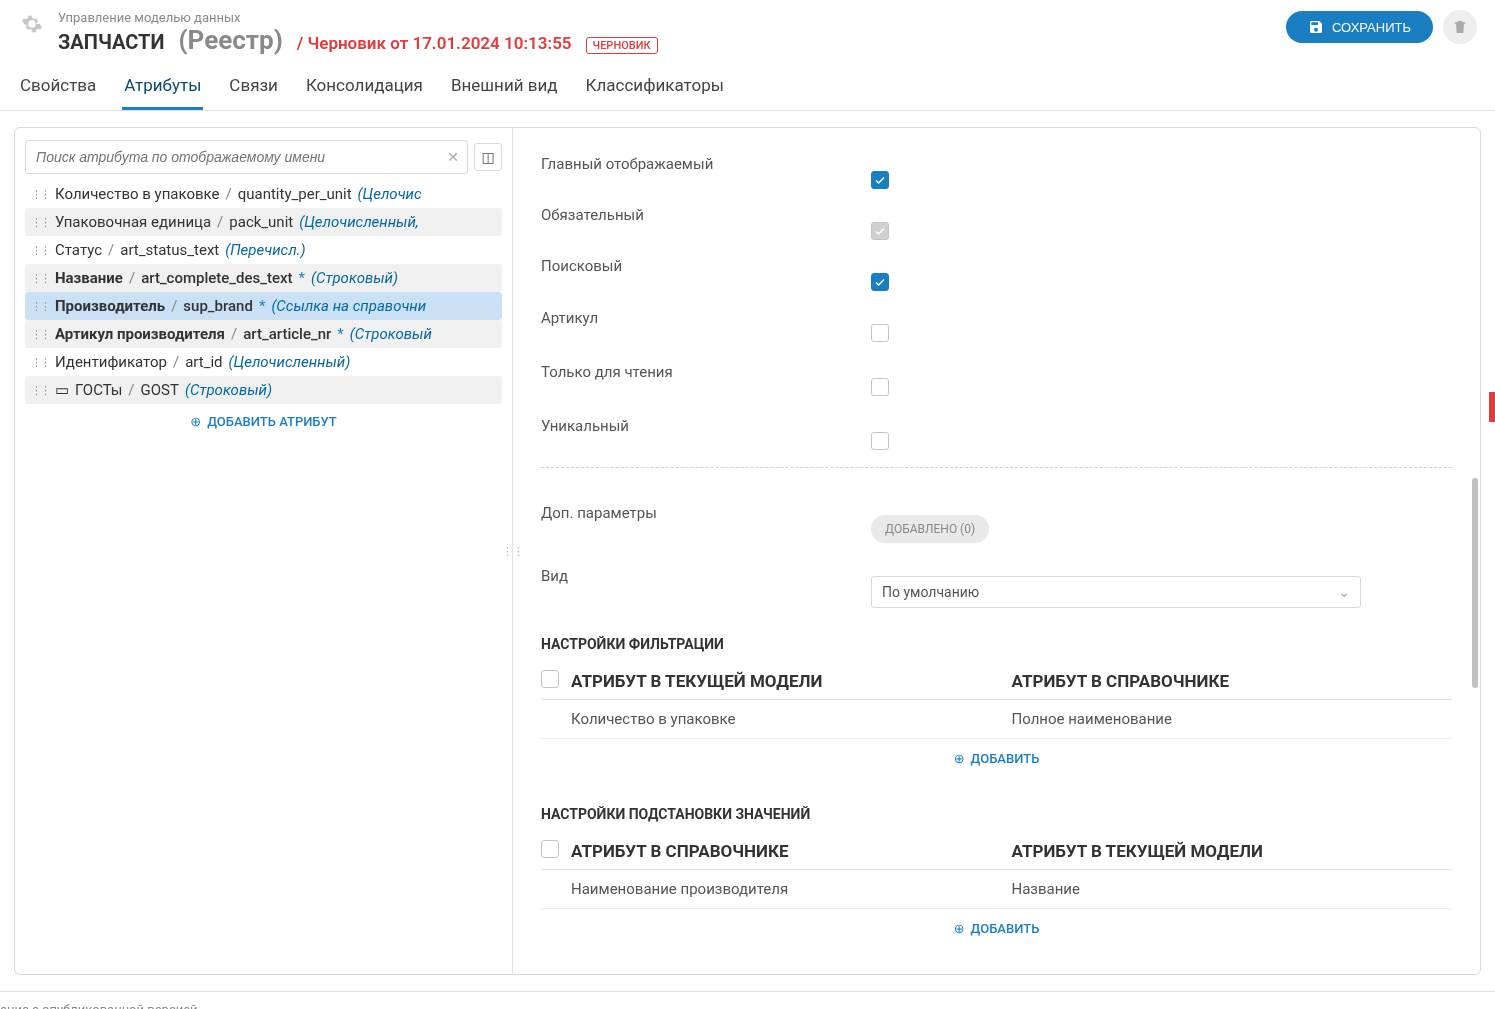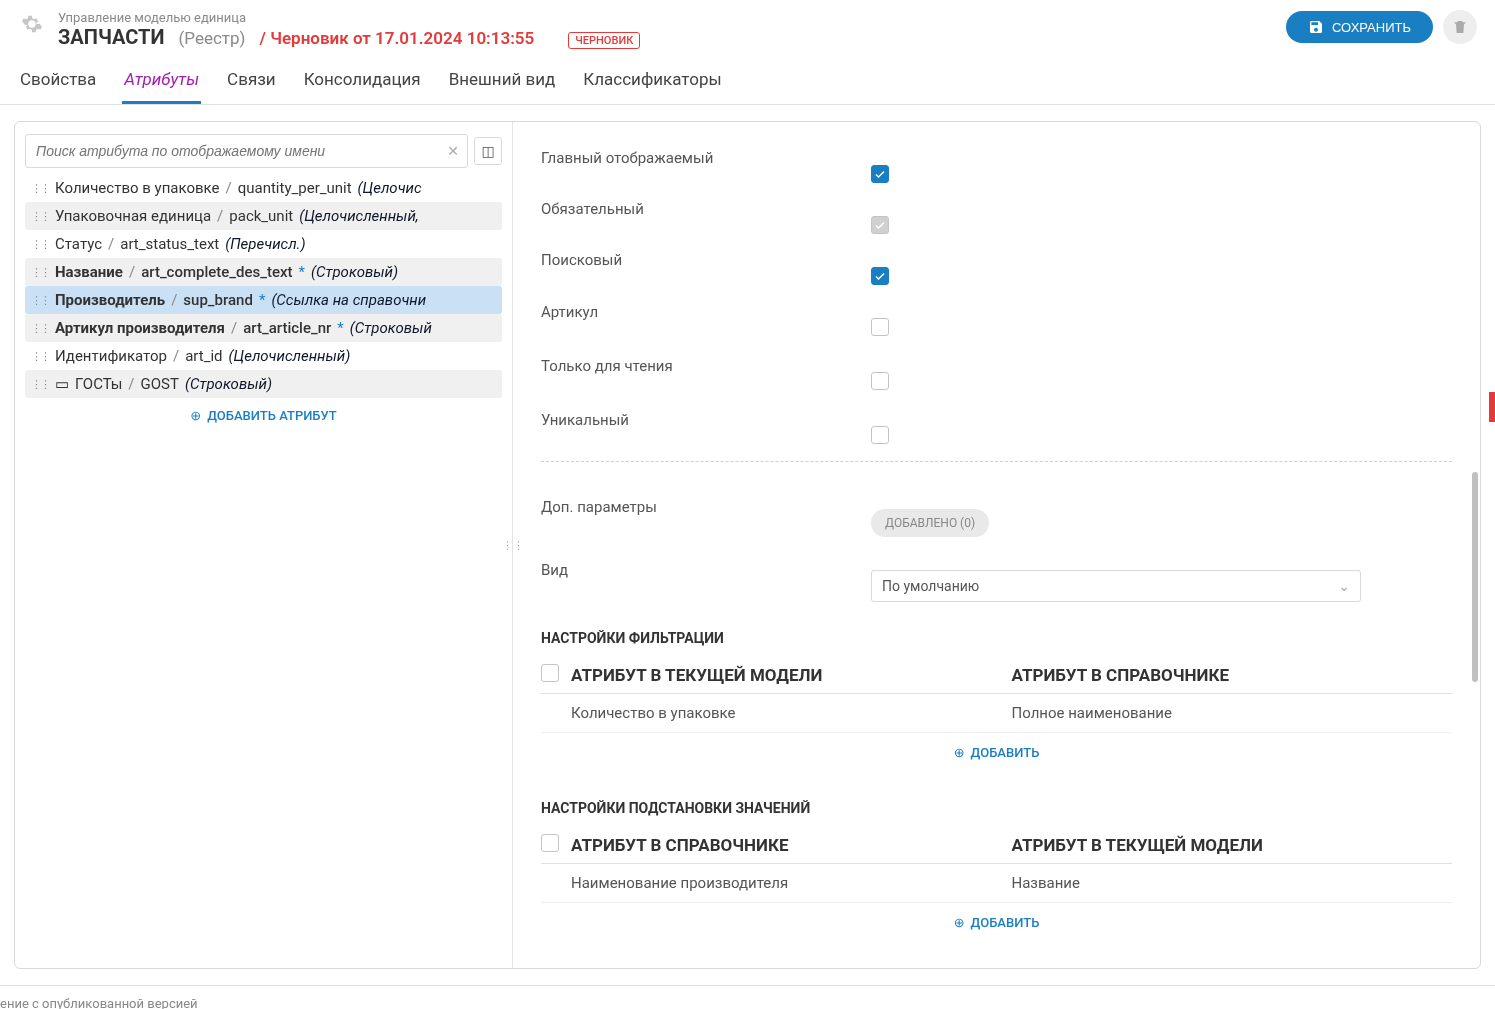--- a/index.html
+++ b/index.html
@@ -5,50 +5,50 @@
 * { box-sizing: border-box; margin: 0; padding: 0; }
 body { font-family: -apple-system, BlinkMacSystemFont, "Segoe UI", Roboto, Arial, sans-serif; background: #f5f5f5; color: #333; font-size: 14px; }
 .wrap { width: 1495px; min-height: 1009px; margin: 0 auto; background: #fff; }
 .header { padding: 10px 18px 0 18px; display: flex; align-items: flex-start; justify-content: space-between; }
 .header-left { display: flex; align-items: flex-start; gap: 12px; }
 .gear-ic { width: 28px; height: 28px; border-radius: 50%; display: flex; align-items: center; justify-content: center; color: #b5b5b5; }
 .gear-ic svg { width: 22px; height: 22px; fill: #c7c7c7; }
 .title-block .subtitle { color: #8a8a8a; font-size: 13px; }
 .title-row { display: flex; align-items: baseline; gap: 14px; flex-wrap: wrap; }
 .title-main { font-size: 20px; font-weight: 700; color: #333; }
-.title-paren { font-size: 17px; color: #8a8a8a; }
+.title-paren { font-size: 26px; color: #8a8a8a; font-weight: bold; }
 .title-draft { font-size: 17px; font-weight: 600; color: #e23b3b; }
-.title-badge { display: inline-block; border: 1px solid #e23b3b; color: #e23b3b; font-size: 11px; padding: 1px 6px; border-radius: 3px; font-weight: 500; margin-left: 20px; }
+.title-badge { display: inline-block; border: 1px solid #e23b3b; color: #e23b3b; font-size: 11px; padding: 1px 6px; border-radius: 3px; font-weight: 500; margin-left: 0; }
 .header-right { display: flex; align-items: center; gap: 10px; }
 .save-btn { background: #1a7fc2; color: #fff; border: none; border-radius: 20px; padding: 8px 22px; font-size: 13px; font-weight: 500; display: flex; align-items: center; gap: 8px; cursor: pointer; }
 .trash-btn { width: 34px; height: 34px; border-radius: 50%; background: #eee; display: flex; align-items: center; justify-content: center; cursor: pointer; }
 .trash-btn svg { width: 16px; height: 16px; fill: #aaa; }
 .tabs { display: flex; gap: 24px; padding: 14px 18px 0 18px; border-bottom: 1px solid #e0e0e0; }
 .tab { padding: 6px 2px 12px 2px; font-size: 17px; color: #444; cursor: pointer; border-bottom: 3px solid transparent; }
-.tab.active { color: #a21caf; border-bottom-color: #1a7fc2; font-style: italic; }
+.tab.active { color: #0c4a6e; border-bottom-color: #1a7fc2; }
 .main { display: flex; padding: 16px 14px; gap: 0; }
 .panel { border: 1px solid #d9d9d9; border-radius: 6px; background: #fff; display: flex; height: 848px; overflow: hidden; width: 100%; position: relative; }
 .leftcol { width: 498px; border-right: 1px solid #e3e3e3; padding: 12px 10px; display: flex; flex-direction: column; }
 .search-row { display: flex; align-items: center; gap: 6px; margin-bottom: 6px; }
 .search-box { flex: 1; position: relative; border: 1px solid #d9d9d9; border-radius: 3px; }
 .search-box input { width: 100%; border: none; padding: 8px 28px 8px 10px; font-size: 14px; font-style: italic; color: #ef4444; outline: none; background: transparent; }
 .clear-ic { position: absolute; right: 8px; top: 50%; transform: translateY(-50%); color: #aaa; cursor: pointer; font-size: 14px; }
 .expand-btn { width: 28px; height: 28px; border: 1px solid #d9d9d9; border-radius: 3px; display: flex; align-items: center; justify-content: center; cursor: pointer; font-size: 14px; color: #555; }
 .attr-list { display: flex; flex-direction: column; }
 .attr-row { display: flex; align-items: center; gap: 6px; padding: 5px 6px; border-radius: 3px; font-size: 15px; white-space: nowrap; overflow: hidden; cursor: pointer; }
 .attr-row.alt { background: #f0f0f0; }
 .attr-row.selected { background: #c9e0f5; }
 .drag-ic { color: #888; font-size: 11px; letter-spacing: -2px; }
 .attr-name { color: #333; }
 .attr-row.bold .attr-name { font-weight: 700; }
 .attr-sep { color: #888; }
 .attr-code { color: #333; }
 .attr-row.bold .attr-code { font-weight: 500; }
 .attr-star { color: #1a7fc2; }
-.attr-type { color: #0f172a; font-style: italic; }
+.attr-type { color: #0369a1; font-style: italic; }
 .add-row { text-align: center; padding: 10px; color: #1a7fc2; font-size: 13px; font-weight: 500; cursor: pointer; display: flex; align-items: center; justify-content: center; gap: 6px; }
 .rightcol { flex: 1; padding: 10px 28px; overflow-y: auto; position: relative; }
 .form-row { display: flex; align-items: center; min-height: 42px; border-bottom: none; }
 .form-label { width: 330px; color: #555; font-size: 15px; }
 .form-val { flex: 1; margin-top: 33px; }
 .cbox { width: 18px; height: 18px; border: 1px solid #c4c4c4; border-radius: 3px; display: inline-flex; align-items: center; justify-content: center; cursor: pointer; }
 .cbox.checked { background: #1a7fc2; border-color: #1a7fc2; color: #fff; }
 .cbox.checked-gray { background: #d0d0d0; border-color: #c4c4c4; color: #fff; }
 .cbox svg { width: 12px; height: 12px; }
 .divider { border-top: 1px dashed #d0d0d0; margin: 14px 0; }
@@ -75,21 +75,21 @@
 
 <div class="wrap">
   <div class="header">
     <div class="header-left">
       <div class="gear-ic">
         <svg viewBox="0 0 24 24">
             <path d="M12 8a4 4 0 100 8 4 4 0 000-8zm9 4a7 7 0 01-.1 1.2l2.1 1.6-2 3.4-2.5-1a7 7 0 01-2 1.2l-.4 2.6h-4l-.4-2.6a7 7 0 01-2-1.2l-2.5 1-2-3.4 2.1-1.6A7 7 0 013 12c0-.4 0-.8.1-1.2L1 9.2l2-3.4 2.5 1a7 7 0 012-1.2L7.9 3h4l.4 2.6a7 7 0 012 1.2l2.5-1 2 3.4-2.1 1.6c.1.4.1.8.1 1.2z"></path>
           </svg>
       </div>
       <div class="title-block">
-        <div class="subtitle">Управление моделью единица</div>
+        <div class="subtitle">Управление моделью данных</div>
         <div class="title-row">
           <span class="title-main">ЗАПЧАСТИ</span>
           <span class="title-paren">(Реестр)</span>
           <span class="title-draft">/ Черновик от 17.01.2024 10:13:55</span>
           <span class="title-badge">ЧЕРНОВИК</span>
         </div>
       </div>
     </div>
     <div class="header-right">
       <button class="save-btn">

